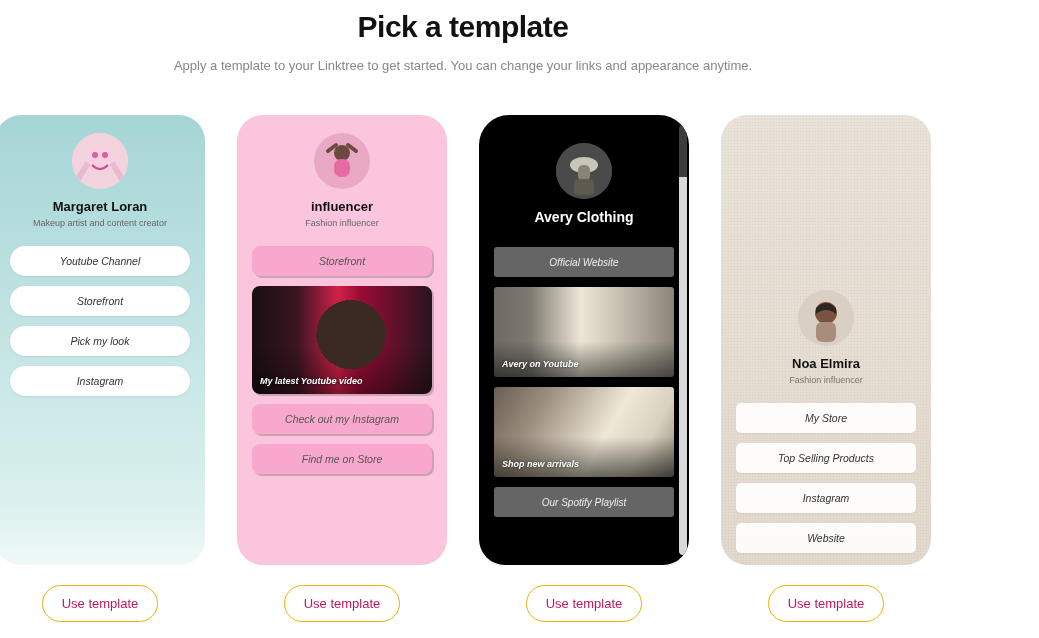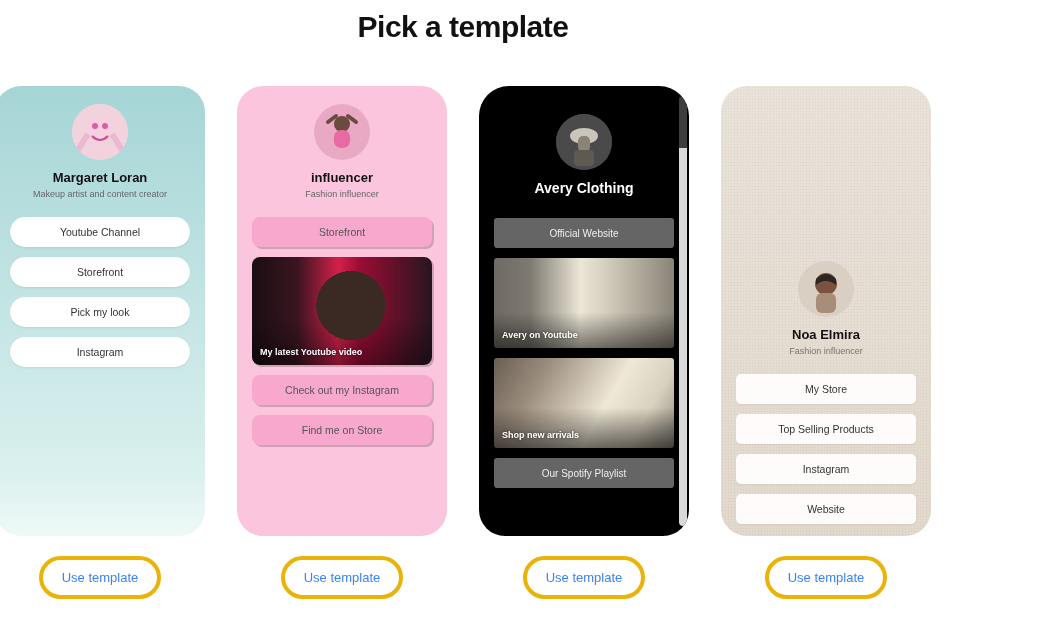--- a/index.html
+++ b/index.html
@@ -92,21 +92,21 @@
     margin-bottom: 10px;
     background: #ddd;
   }
   .avatar svg { width: 100%; height: 100%; display: block; }
 
   .name { font-size: 13px; font-weight: 700; text-align: center; }
   .card-dark .name { color: #fff; font-size: 14px; }
   .tagline { font-size: 9px; color: #666; margin-top: 4px; text-align: center; }
   .card-sand .tagline { color: #7a756d; }
 
-  .links { margin-top: 18px; width: 100%; display: flex; flex-direction: column; gap: 10px; align-items: center; }
+  .links { margin-top: 18px; width: 100%; display: flex; flex-direction: column; gap: 10px; align-items: center; font-style: italic; }
 
   .link {
     width: 180px;
     min-height: 30px;
     font-size: 10.5px;
     display: flex;
     align-items: center;
     justify-content: center;
     text-align: center;
     padding: 6px 8px;
@@ -177,36 +177,37 @@
   .media-dark-2 {
     height: 90px;
     border-radius: 3px;
     background:
       linear-gradient(180deg, rgba(0,0,0,0) 55%, rgba(0,0,0,0.55) 100%),
       linear-gradient(120deg, #6a5f54 0%, #9c8e7e 25%, #efe8d7 60%, #d9d1bf 80%, #8c8578 100%);
   }
 
   .use-btn {
     margin-top: 20px;
-    border: 4px solid #eab308;
+    border: 1px solid #eab308;
     background: #fff;
-    color: #3b82f6;
+    color: #be185d;
     font-size: 13px;
     font-weight: 500;
     border-radius: 24px;
     padding: 10px 19px;
     cursor: pointer;
   }
 </style>
 </head>
 <body>
 
 <div class="page">
   <div class="header">
     <div class="title">Pick a template</div>
+    <div class="subtitle">Apply a template to your Linktree to get started. You can change your links and appearance anytime.</div>
   </div>
 
   <div class="grid">
 
     <div class="col">
       <div class="card card-teal">
         <div class="avatar">
           <svg viewBox="0 0 56 56">
               <rect width="56" height="56" fill="#f2d3dd"></rect>
               <circle cx="28" cy="24" r="12" fill="#f7cfe1"></circle>

